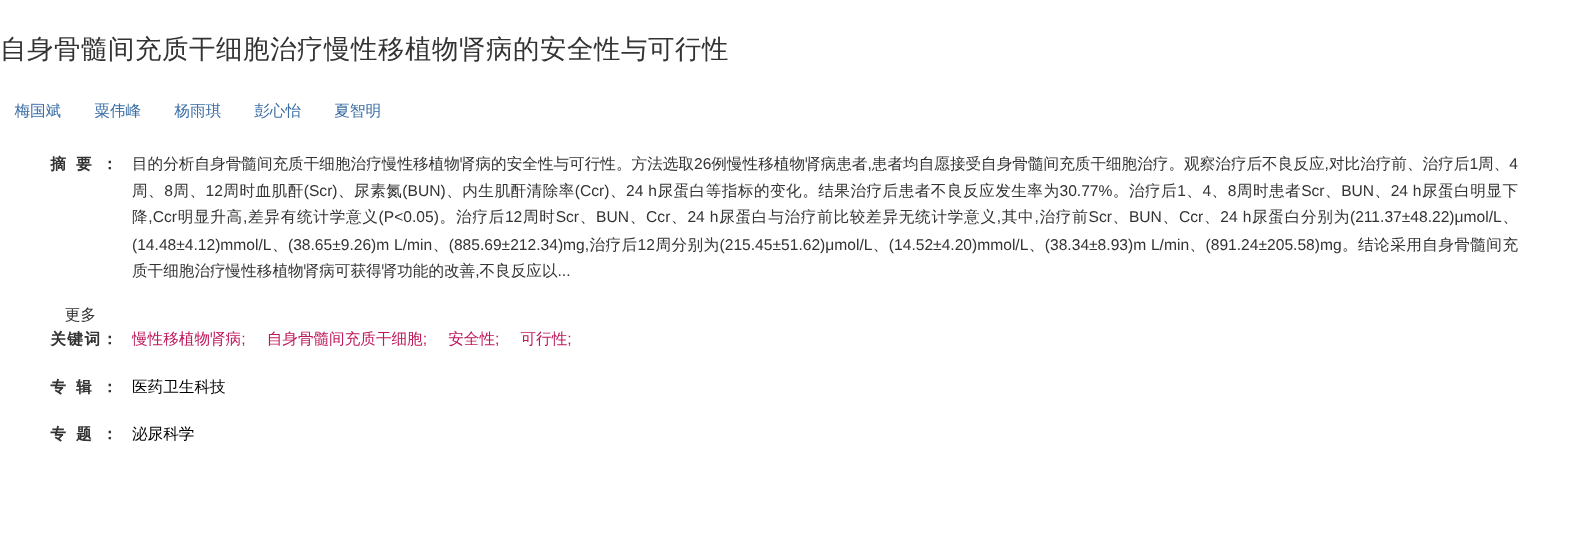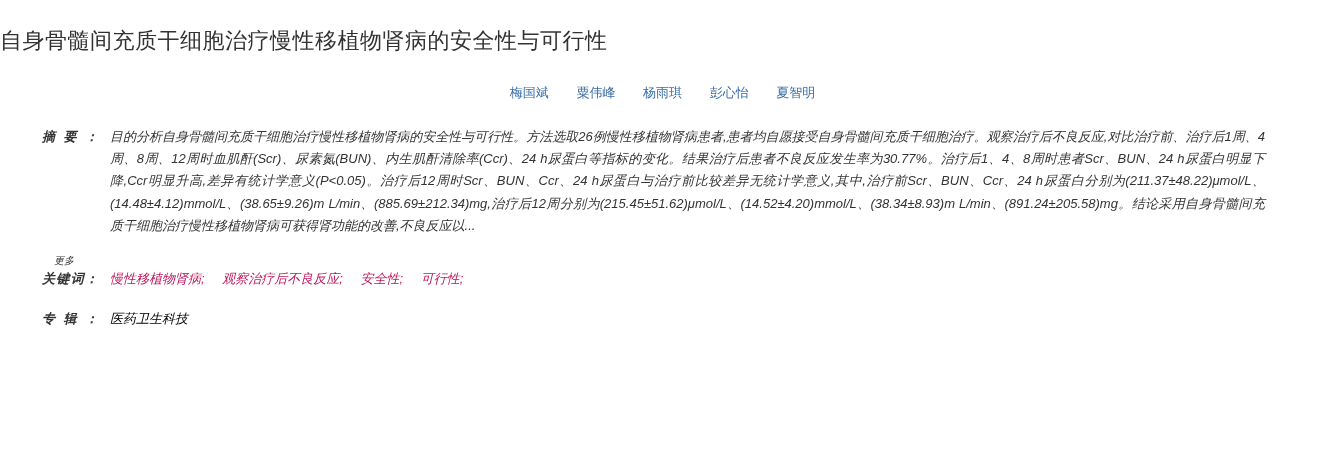--- a/index.html
+++ b/index.html
@@ -24,21 +24,21 @@
     text-align: left;
     font-size: 22px;
     font-weight: 400;
     color: #333333;
     letter-spacing: 0.5px;
     margin: 0;
     padding-top: 26px;
     line-height: 1.4;
   }
   .authors {
-    text-align: center;
+    text-align: left;
     margin-top: 26px;
     font-size: 13px;
     line-height: 1.6;
   }
   .author-link {
     color: #3b6ea5;
     text-decoration: none;
     margin: 0 12px;
     cursor: pointer;
   }
@@ -46,21 +46,20 @@
     text-align: center;
     margin-top: 14px;
     font-size: 13px;
     color: #3b6ea5;
     cursor: pointer;
   }
   .meta-block {
     margin-top: 22px;
     padding-left: 42px;
     padding-right: 60px;
-    font-style: italic;
   }
   .meta-row {
     display: flex;
     align-items: flex-start;
     margin-bottom: 17px;
   }
   .meta-label {
     flex: 0 0 auto;
     width: 56px;
     font-size: 13px;
@@ -80,21 +79,21 @@
   }
   .abstract-row .meta-value {
     text-align: justify;
     max-width: 1205px;
   }
   .more-link {
     display: block;
     margin-top: 6px;
     margin-left: 12px;
     color: #333333;
-    font-size: 10px;
+    font-size: 13px;
     cursor: pointer;
   }
   .kw-item {
     color: #be185d;
     margin-right: 14px;
     cursor: pointer;
     white-space: nowrap;
   }
   .link-value {
     color: #000000;
@@ -129,30 +128,36 @@
       </div>
     </div>
 
     <div class="more-link">更多</div>
 
     <div class="meta-row">
       <div class="meta-label">关键词：</div>
       <div class="meta-value">
         <span class="kw-list">
           <span class="kw-item">慢性移植物肾病;</span>
-          <span class="kw-item">观察治疗后不良反应;</span>
+          <span class="kw-item">自身骨髓间充质干细胞;</span>
           <span class="kw-item">安全性;</span>
           <span class="kw-item">可行性;</span>
         </span>
       </div>
     </div>
 
     <div class="meta-row">
       <div class="meta-label">专辑：</div>
       <div class="meta-value">
         <span class="link-value">医药卫生科技</span>
       </div>
     </div>
 
+    <div class="meta-row">
+      <div class="meta-label">专题：</div>
+      <div class="meta-value">
+        <span class="link-value">泌尿科学</span>
+      </div>
+    </div>
 
 
   </div>
 </div>
 
 </body></html>

